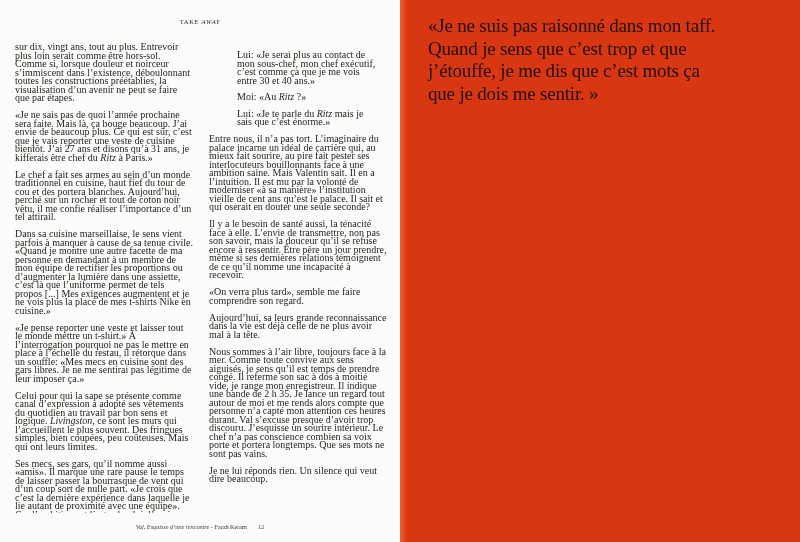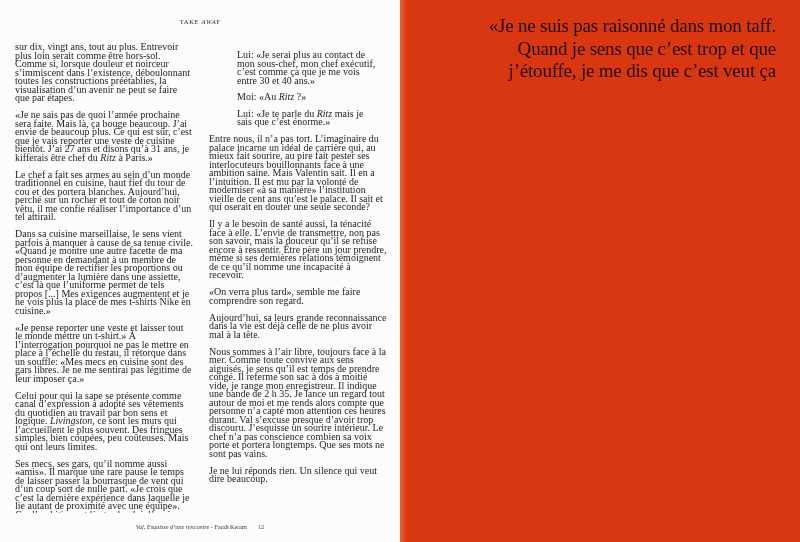--- a/index.html
+++ b/index.html
@@ -78,21 +78,20 @@
   }
   .pull-quote {
     position: absolute;
     top: 15px;
     left: 28px;
     width: 348px;
     font-size: 19px;
     line-height: 22.5px;
     letter-spacing: -0.2px;
     color: #200e04;
-    text-align: right;
   }
 </style>
 </head>
 <body>
 
 <div class="spread">
 
   <div class="page-left">
 
     <div class="running-head">
@@ -131,17 +130,18 @@
     <div class="page-footer">
       <span class="title">Val, Esquisse d’une rencontre</span><span> - </span><span>Farah Keram</span><span class="pageno">12</span>
     </div>
 
   </div>
 
   <div class="page-right">
     <div class="pull-quote">
       <div>«Je ne suis pas raisonné dans mon taff.</div>
       <div>Quand je sens que c’est trop et que</div>
-      <div>j’étouffe, je me dis que c’est veut ça</div>
+      <div>j’étouffe, je me dis que c’est mots ça</div>
+      <div>que je dois me sentir. »</div>
     </div>
   </div>
 
 </div>
 
 </body></html>

